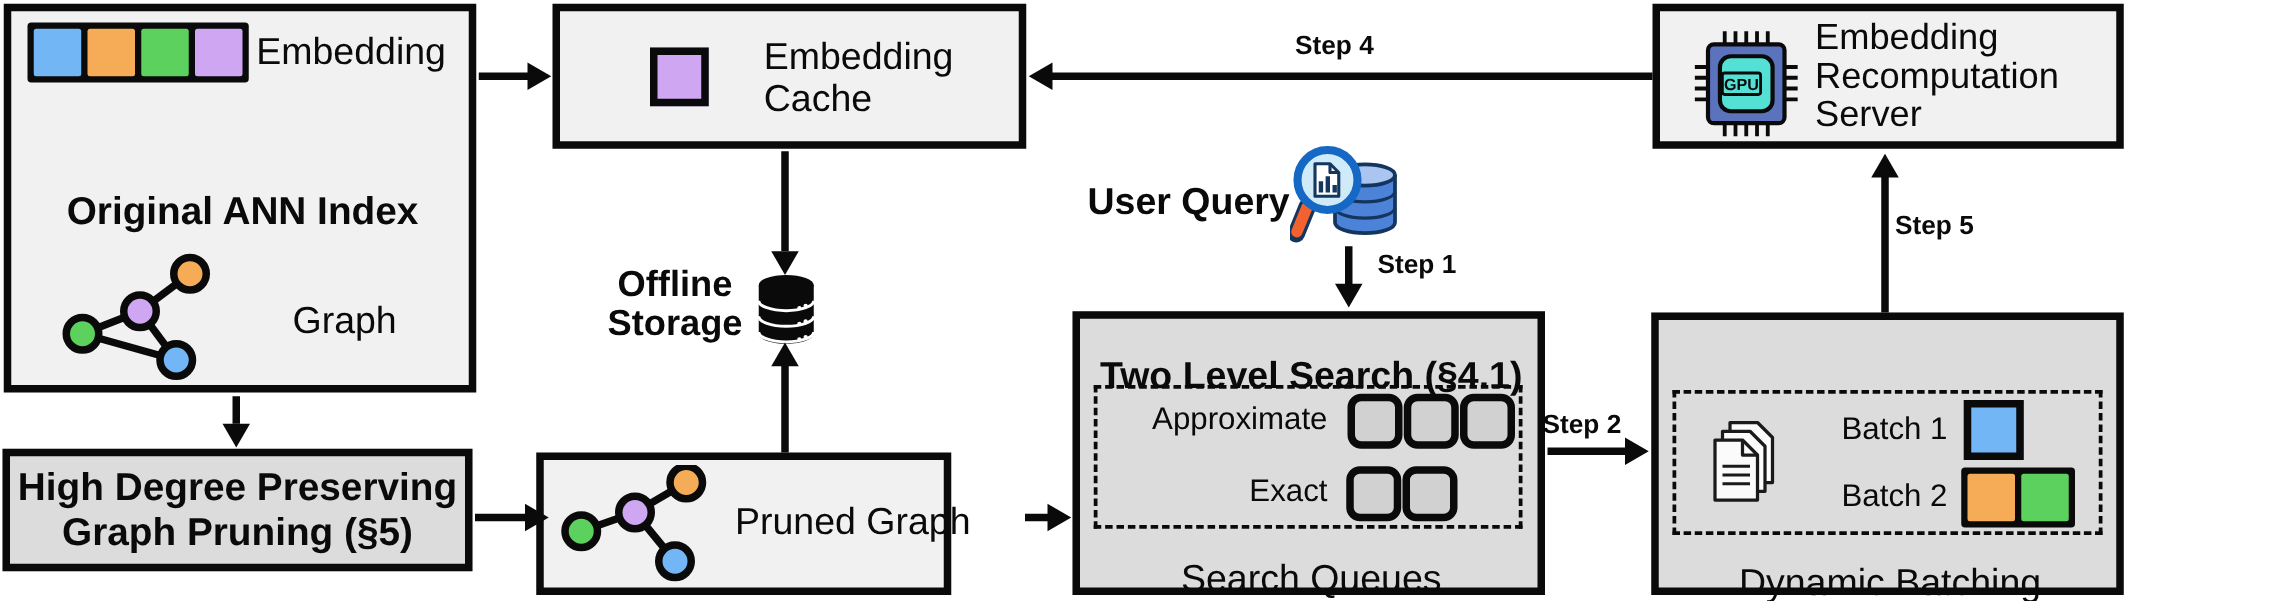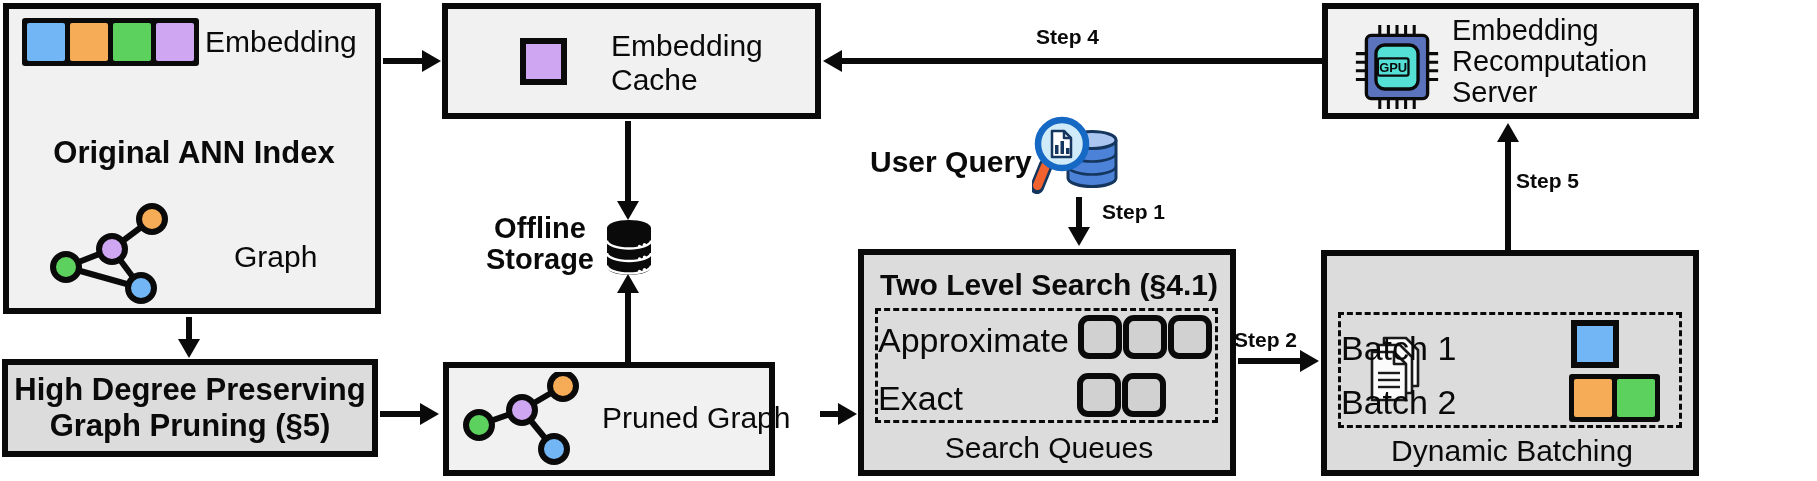--- a/index.html
+++ b/index.html
@@ -24,23 +24,23 @@
   .step{position:absolute;font-weight:bold;font-size:21px;white-space:nowrap;}
   .strip{position:absolute;display:flex;gap:5px;padding:5px;background:#0a0a0a;border-radius:3px;}
   .cell{width:38px;height:38px;border-radius:2px;}
   .sq{position:absolute;box-sizing:border-box;border:6px solid #0a0a0a;}
   .qsq{box-sizing:border-box;width:44px;height:44px;border:6px solid #0a0a0a;border-radius:11px;background:var(--queue-fill,#d1d1d1);}
   .dashedbox{position:absolute;box-sizing:border-box;border:3px dashed #0a0a0a;}
   .c-blue{background:var(--blue,#72b6f5);}
   .c-orange{background:var(--orange,#f6ab57);}
   .c-green{background:var(--green,#5dd15d);}
   .c-purple{background:var(--purple,#cfa6f2);}
-  .rlabel{position:absolute;text-align:left;font-size:34px;white-space:nowrap;}
+  .rlabel{position:absolute;text-align:right;font-size:25px;white-space:nowrap;}
   svg{position:absolute;display:block;}
-  .fullw{left:4px;right:0;}
+  .fullw{left:4px;right:0;margin-top:16px;}
 </style>
 </head>
 <body>
 
 <div class="canvas">
 
   <div class="panel light" style="left:3px;top:3px;width:378px;height:311px;">
     <div class="strip" style="left:13px;top:9px;">
       <div class="cell c-blue"></div>
       <div class="cell c-orange"></div>
@@ -92,21 +92,21 @@
     </div>
   </div>
 
   <div class="panel dark" style="left:2px;top:359px;width:376px;height:98px;display:flex;flex-direction:column;justify-content:center;">
     <div class="bold center" style="font-size:31px;line-height:36px;">
       <div>High Degree Preserving</div>
       <div>Graph Pruning (§5)</div>
     </div>
   </div>
 
-  <div class="panel light" style="left:443px;top:362px;width:332px;height:114px;">
+  <div class="panel light" style="left:429px;top:362px;width:332px;height:114px;">
     <svg style="left:9px;top:4px;" width="124" height="96" viewBox="0 0 124 96">
       <g stroke="#0a0a0a" stroke-width="6">
         <line x1="21" y1="53" x2="64" y2="38"></line>
         <line x1="64" y1="38" x2="105" y2="14"></line>
         <line x1="64" y1="38" x2="96" y2="77"></line>
         <circle cx="21" cy="53" r="13" fill="var(--green)"></circle>
         <circle cx="64" cy="38" r="13" fill="var(--purple)"></circle>
         <circle cx="105" cy="14" r="13" fill="var(--orange)"></circle>
         <circle cx="96" cy="77" r="13" fill="var(--blue)"></circle>
       </g>

